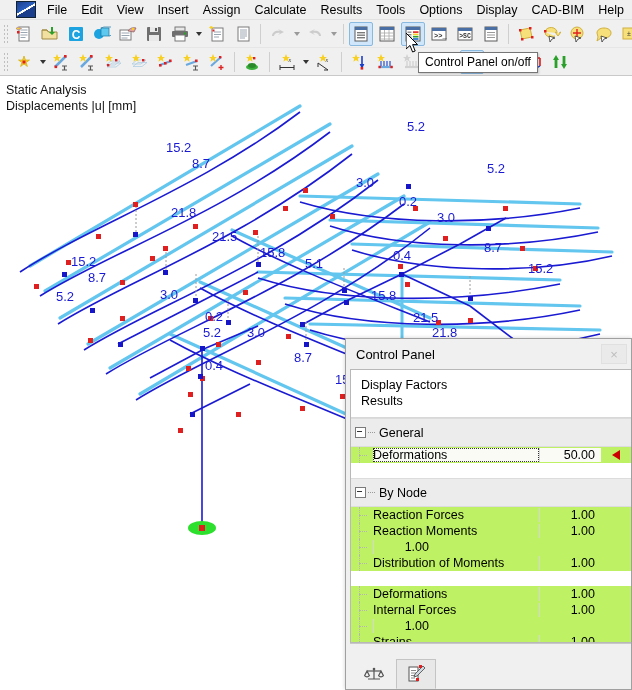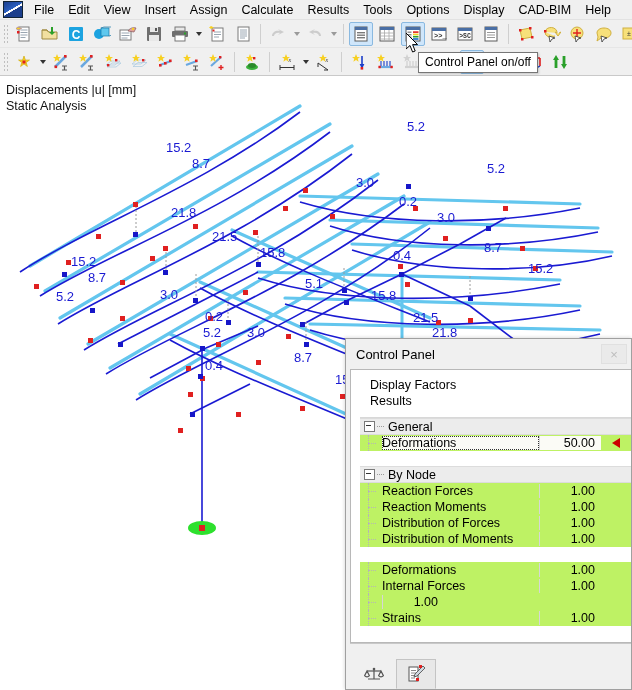--- a/index.html
+++ b/index.html
@@ -5,21 +5,21 @@
   html,body{margin:0;padding:0;}
   body{
     width:632px;height:690px;overflow:hidden;
     font-family:"Liberation Sans",sans-serif;
     font-size:12px;color:#000;background:#fff;
     position:relative;
   }
   
   #menubar{
     height:20px;background:#f0f0f0;border-bottom:1px solid #e2e2e2;
-    display:flex;align-items:center;padding:0 1px;box-sizing:border-box;
+    display:flex;align-items:center;padding:0 14px;box-sizing:border-box;
   }
   #menubar .applogo{
     width:18px;height:15px;margin:0 4px 0 2px;position:relative;
     background:linear-gradient(150deg,#1b3e8c 0%,#2a5fc0 45%,#ffffff 46%,#ffffff 54%,#1b3e8c 55%);
     border:1px solid #123;flex:none;
   }
   #menubar .mi{
     padding:2px 7px;font-size:12.5px;color:#000;white-space:nowrap;cursor:default;
   }
   
@@ -75,26 +75,26 @@
     padding:0 4px 0 10px;box-sizing:border-box;background:#f0f0f0;
   }
   #cp-title span.t{font-size:13px;color:#000;}
   #cp-close{
     width:26px;height:20px;display:flex;align-items:center;justify-content:center;
     color:#bdbdbd;font-size:13px;background:#eaeaea;border:1px solid #e0e0e0;box-sizing:border-box;
   }
   #cp-body{
     position:absolute;left:4px;top:30px;right:0;bottom:46px;
     background:#fff;border:1px solid #b8b8b8;border-right:0;box-sizing:border-box;
-    display:flex;flex-direction:column;padding-left:9px;
+    display:flex;flex-direction:column;
   }
   #cp-head{padding:7px 10px 8px;line-height:16px;font-size:12.5px;border-bottom:1px solid #d8d8d8;}
   #cp-tree{flex:1;overflow:hidden;background:#fff;}
   .grp{
-    display:flex;align-items:center;height:17px;background:#ececec;
+    display:flex;align-items:center;height:29px;background:#ececec;
     border-top:1px solid #dcdcdc;border-bottom:1px solid #dcdcdc;padding-left:4px;box-sizing:border-box;
   }
   .exp{
     width:9px;height:9px;border:1px solid #7a7a7a;background:#fff;margin-right:2px;
     position:relative;flex:none;
   }
   .exp:before{content:"";position:absolute;left:1px;top:3px;width:5px;height:1px;background:#333;}
   .dots{width:7px;height:1px;border-top:1px dotted #9a9a9a;margin-right:4px;flex:none;}
   .grp span{font-size:12.5px;}
   .rows{background:#bef264;}
@@ -513,22 +513,22 @@
     <svg class="ic" viewBox="0 0 18 18">
         <polygon points="6,2 9,7 3,7" fill="#2aa02a"></polygon>
         <rect x="4.6" y="7" width="2.8" height="8" fill="#2aa02a"></rect>
         <polygon points="14,16 11,11 17,11" fill="#2aa02a"></polygon>
         <rect x="12.6" y="3" width="2.8" height="8" fill="#2aa02a"></rect>
       </svg>
   </div>
 </div>
 
 <div id="modelinfo">
+  <div>Static Analysis</div>
   <div>Displacements |u| [mm]</div>
-  <div>Static Analysis</div>
 </div>
 
 <div id="canvas">
 <svg width="632" height="614" viewBox="0 0 632 614">
   <g stroke="#63c6ee" stroke-width="3.2" fill="none" stroke-linecap="round">
 
     <line x1="30" y1="190" x2="300" y2="30"></line>
     <line x1="45" y1="215" x2="330" y2="48"></line>
     <line x1="60" y1="242" x2="352" y2="70"></line>
     <line x1="88" y1="268" x2="378" y2="98"></line>
@@ -680,21 +680,21 @@
       <div class="vlbl" style="left: 192px; top: 80px;">8.7</div>
       <div class="vlbl" style="left: 407px; top: 43px;">5.2</div>
       <div class="vlbl" style="left: 487px; top: 85px;">5.2</div>
       <div class="vlbl" style="left: 356px; top: 99px;">3.0</div>
       <div class="vlbl" style="left: 399px; top: 118px;">0.2</div>
       <div class="vlbl" style="left: 437px; top: 134px;">3.0</div>
       <div class="vlbl" style="left: 171px; top: 129px;">21.8</div>
       <div class="vlbl" style="left: 212px; top: 153px;">21.5</div>
       <div class="vlbl" style="left: 260px; top: 169px;">15.8</div>
       <div class="vlbl" style="left: 484px; top: 164px;">8.7</div>
-      <div class="vlbl" style="left: 305px; top: 200px;">5.1</div>
+      <div class="vlbl" style="left: 305px; top: 180px;">5.1</div>
       <div class="vlbl" style="left: 71px; top: 178px;">15.2</div>
       <div class="vlbl" style="left: 528px; top: 185px;">15.2</div>
       <div class="vlbl" style="left: 88px; top: 194px;">8.7</div>
       <div class="vlbl" style="left: 56px; top: 213px;">5.2</div>
       <div class="vlbl" style="left: 160px; top: 211px;">3.0</div>
       <div class="vlbl" style="left: 371px; top: 212px;">15.8</div>
       <div class="vlbl" style="left: 205px; top: 233px;">0.2</div>
       <div class="vlbl" style="left: 413px; top: 234px;">21.5</div>
       <div class="vlbl" style="left: 203px; top: 249px;">5.2</div>
       <div class="vlbl" style="left: 247px; top: 249px;">3.0</div>
@@ -756,21 +756,20 @@
           <span class="arr"></span>
         </div>
         <div class="row">
           <span class="lead"></span>
           <span class="lbl">Reaction Moments</span>
           <span class="val">1.00</span>
           <span class="arr"></span>
         </div>
         <div class="row">
           <span class="lead"></span>
-          <span class="lbl">Distribution of Forces</span>
           <span class="val">1.00</span>
           <span class="arr"></span>
         </div>
         <div class="row">
           <span class="lead"></span>
           <span class="lbl">Distribution of Moments</span>
           <span class="val">1.00</span>
           <span class="arr"></span>
         </div>
         <div class="spacer"></div>

